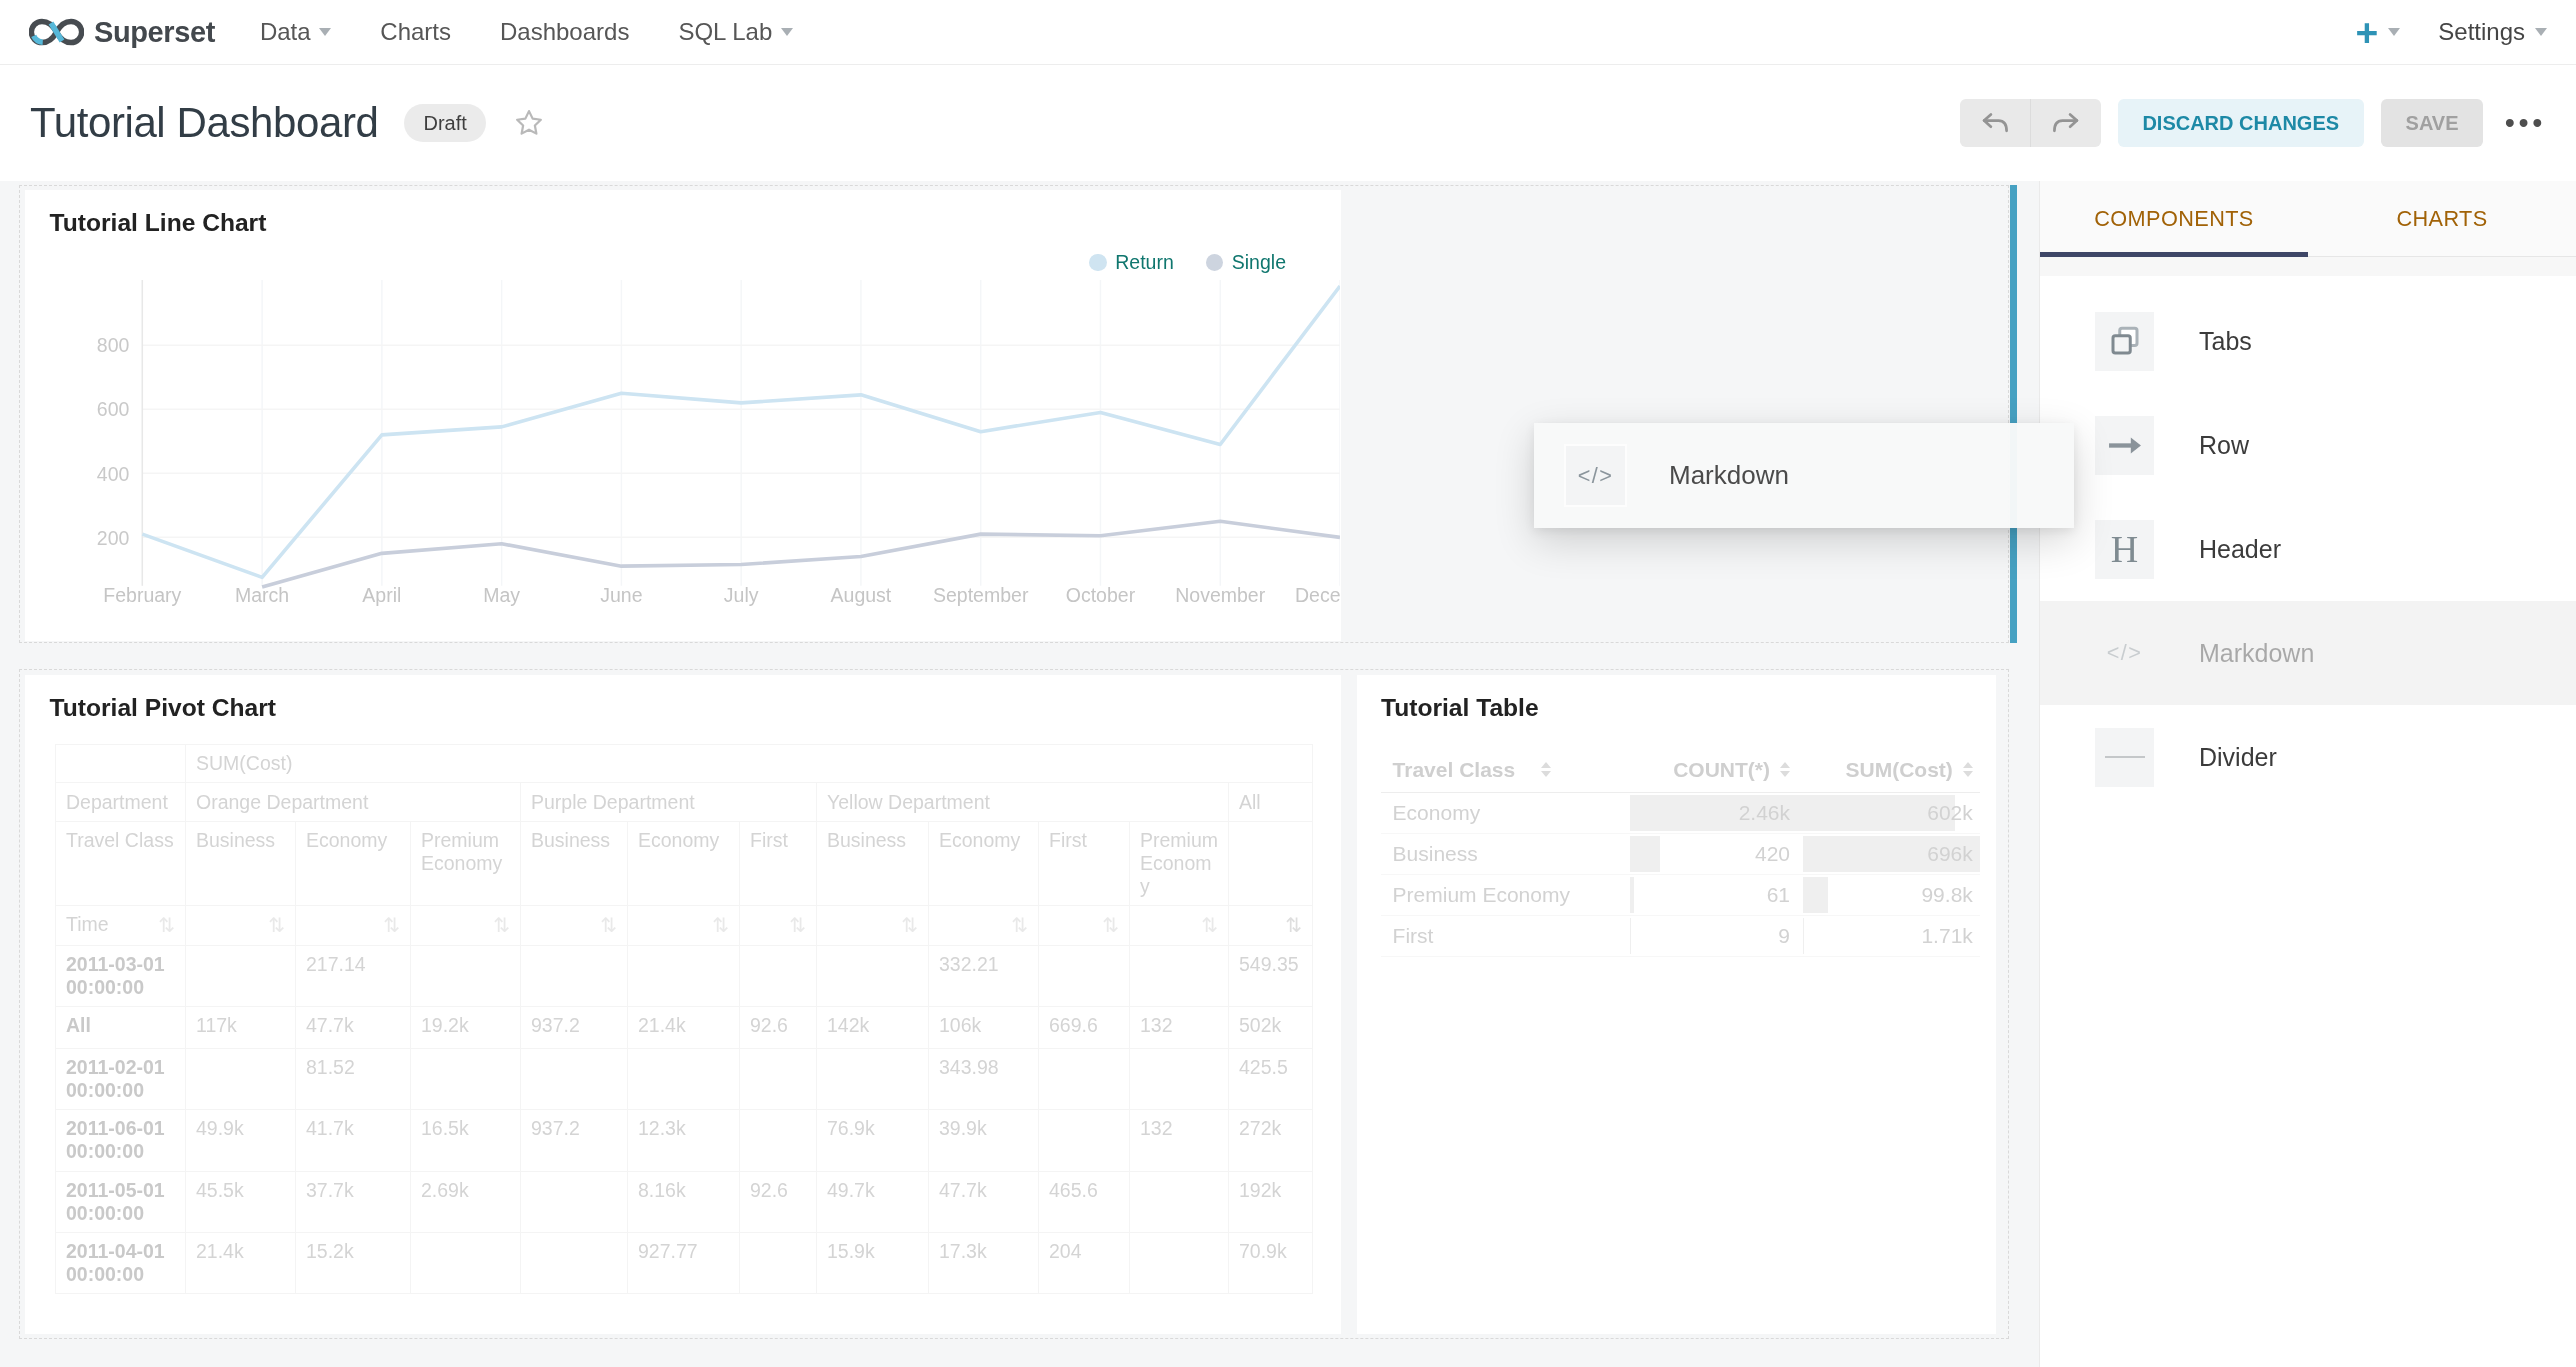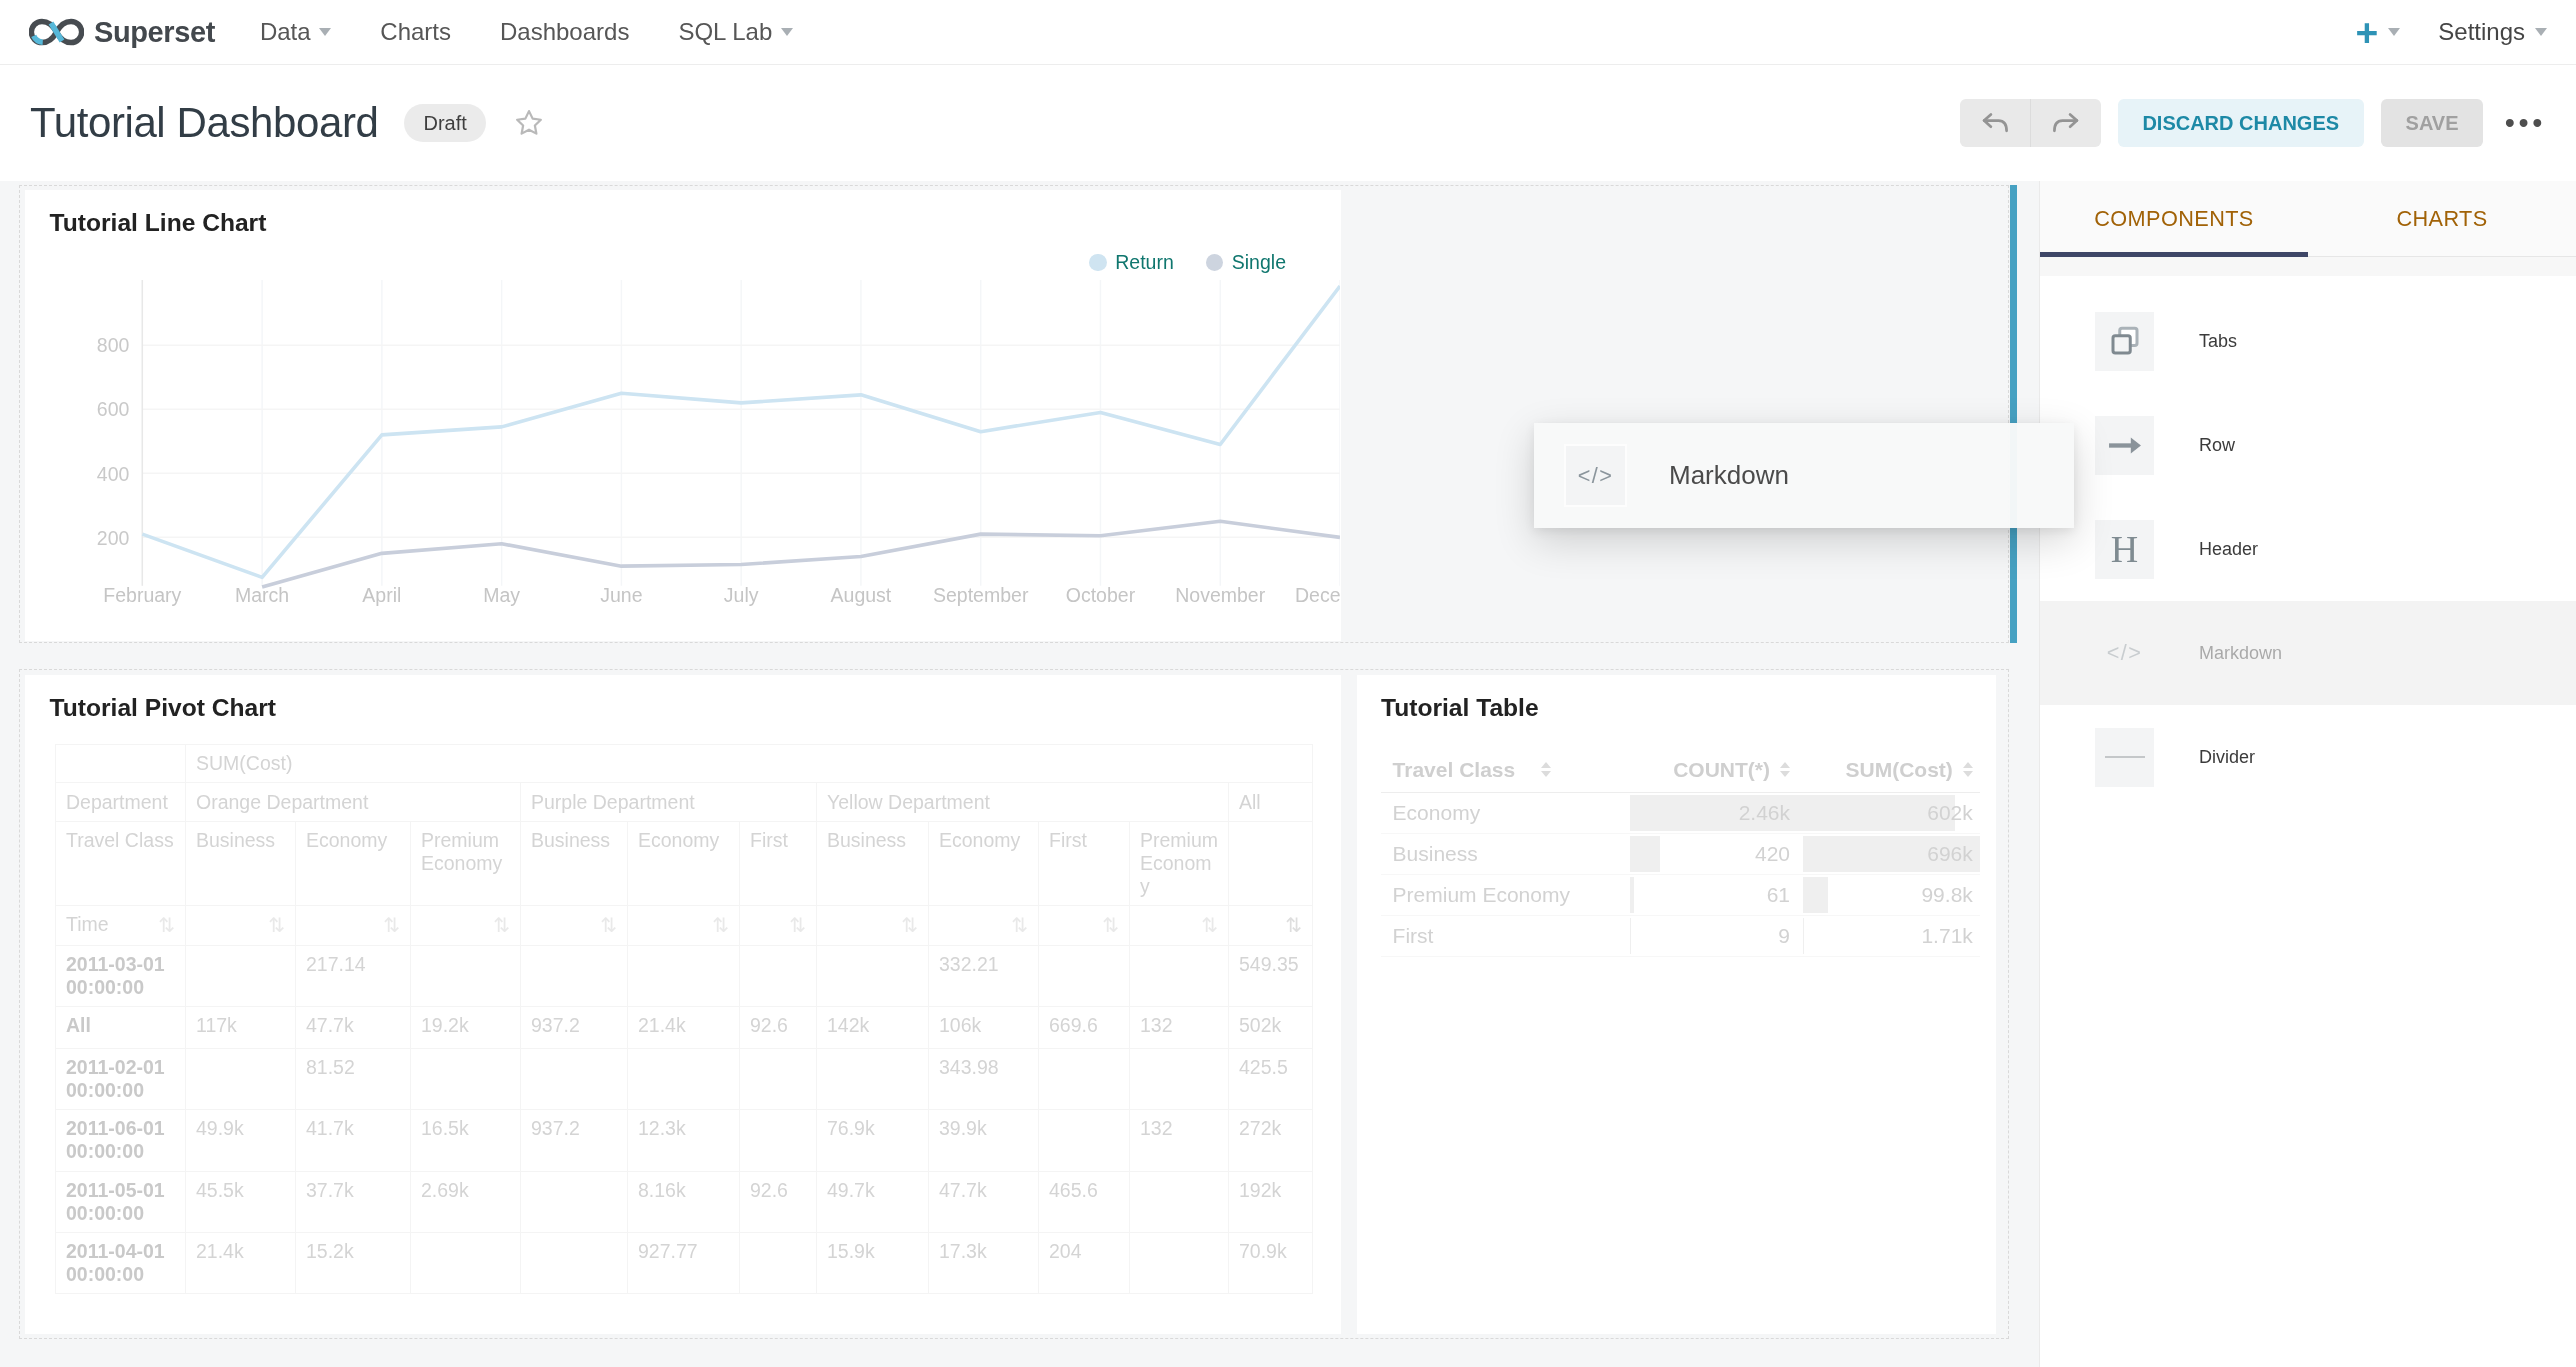--- a/index.html
+++ b/index.html
@@ -83,21 +83,21 @@
   .panel{position:absolute;left:2039px;top:181px;width:537px;height:1187px;background:#fff;border-left:1.4px solid #eaeaea;box-sizing:border-box;z-index:8;}
   .panel-tabs{position:relative;display:flex;height:75px;background:#fafafa;border-bottom:1.4px solid #e6e6e6;}
   .panel-tab{width:50%;display:flex;align-items:center;justify-content:center;font-size:21.7px;color:#a16207;letter-spacing:0.4px;cursor:pointer;}
   .tab-underline{position:absolute;left:0;bottom:-1.4px;width:50%;height:5px;background:#3e4667;}
   .panel-strip{height:19px;background:#f7f7f7;}
   .comp-list{padding-top:13px;}
   .comp-item{height:104px;display:flex;align-items:center;cursor:grab;}
   .comp-item.dragging{background:#f3f3f3;}
   .comp-item.dragging .icon-box,.comp-item.dragging .comp-label{opacity:0.4;}
   .icon-box{width:59px;height:59px;background:#f3f4f5;display:flex;align-items:center;justify-content:center;margin-left:55px;flex:0 0 auto;}
-  .comp-label{margin-left:45px;font-size:18px;color:#3b3b3b;}
+  .comp-label{margin-left:45px;font-size:25px;color:#3b3b3b;}
   .code-glyph{font-size:21.7px;color:#8b959c;letter-spacing:1.4px;font-family:"Liberation Sans",sans-serif;}
   .header-glyph{font-family:"Liberation Serif",serif;font-size:38px;color:#7f8b91;}
   .divider-glyph{width:40px;height:2.2px;background:#c4c7c9;}
 </style>
 </head>
 <body>
 
 <div id="app">
 
   <div class="nav">

